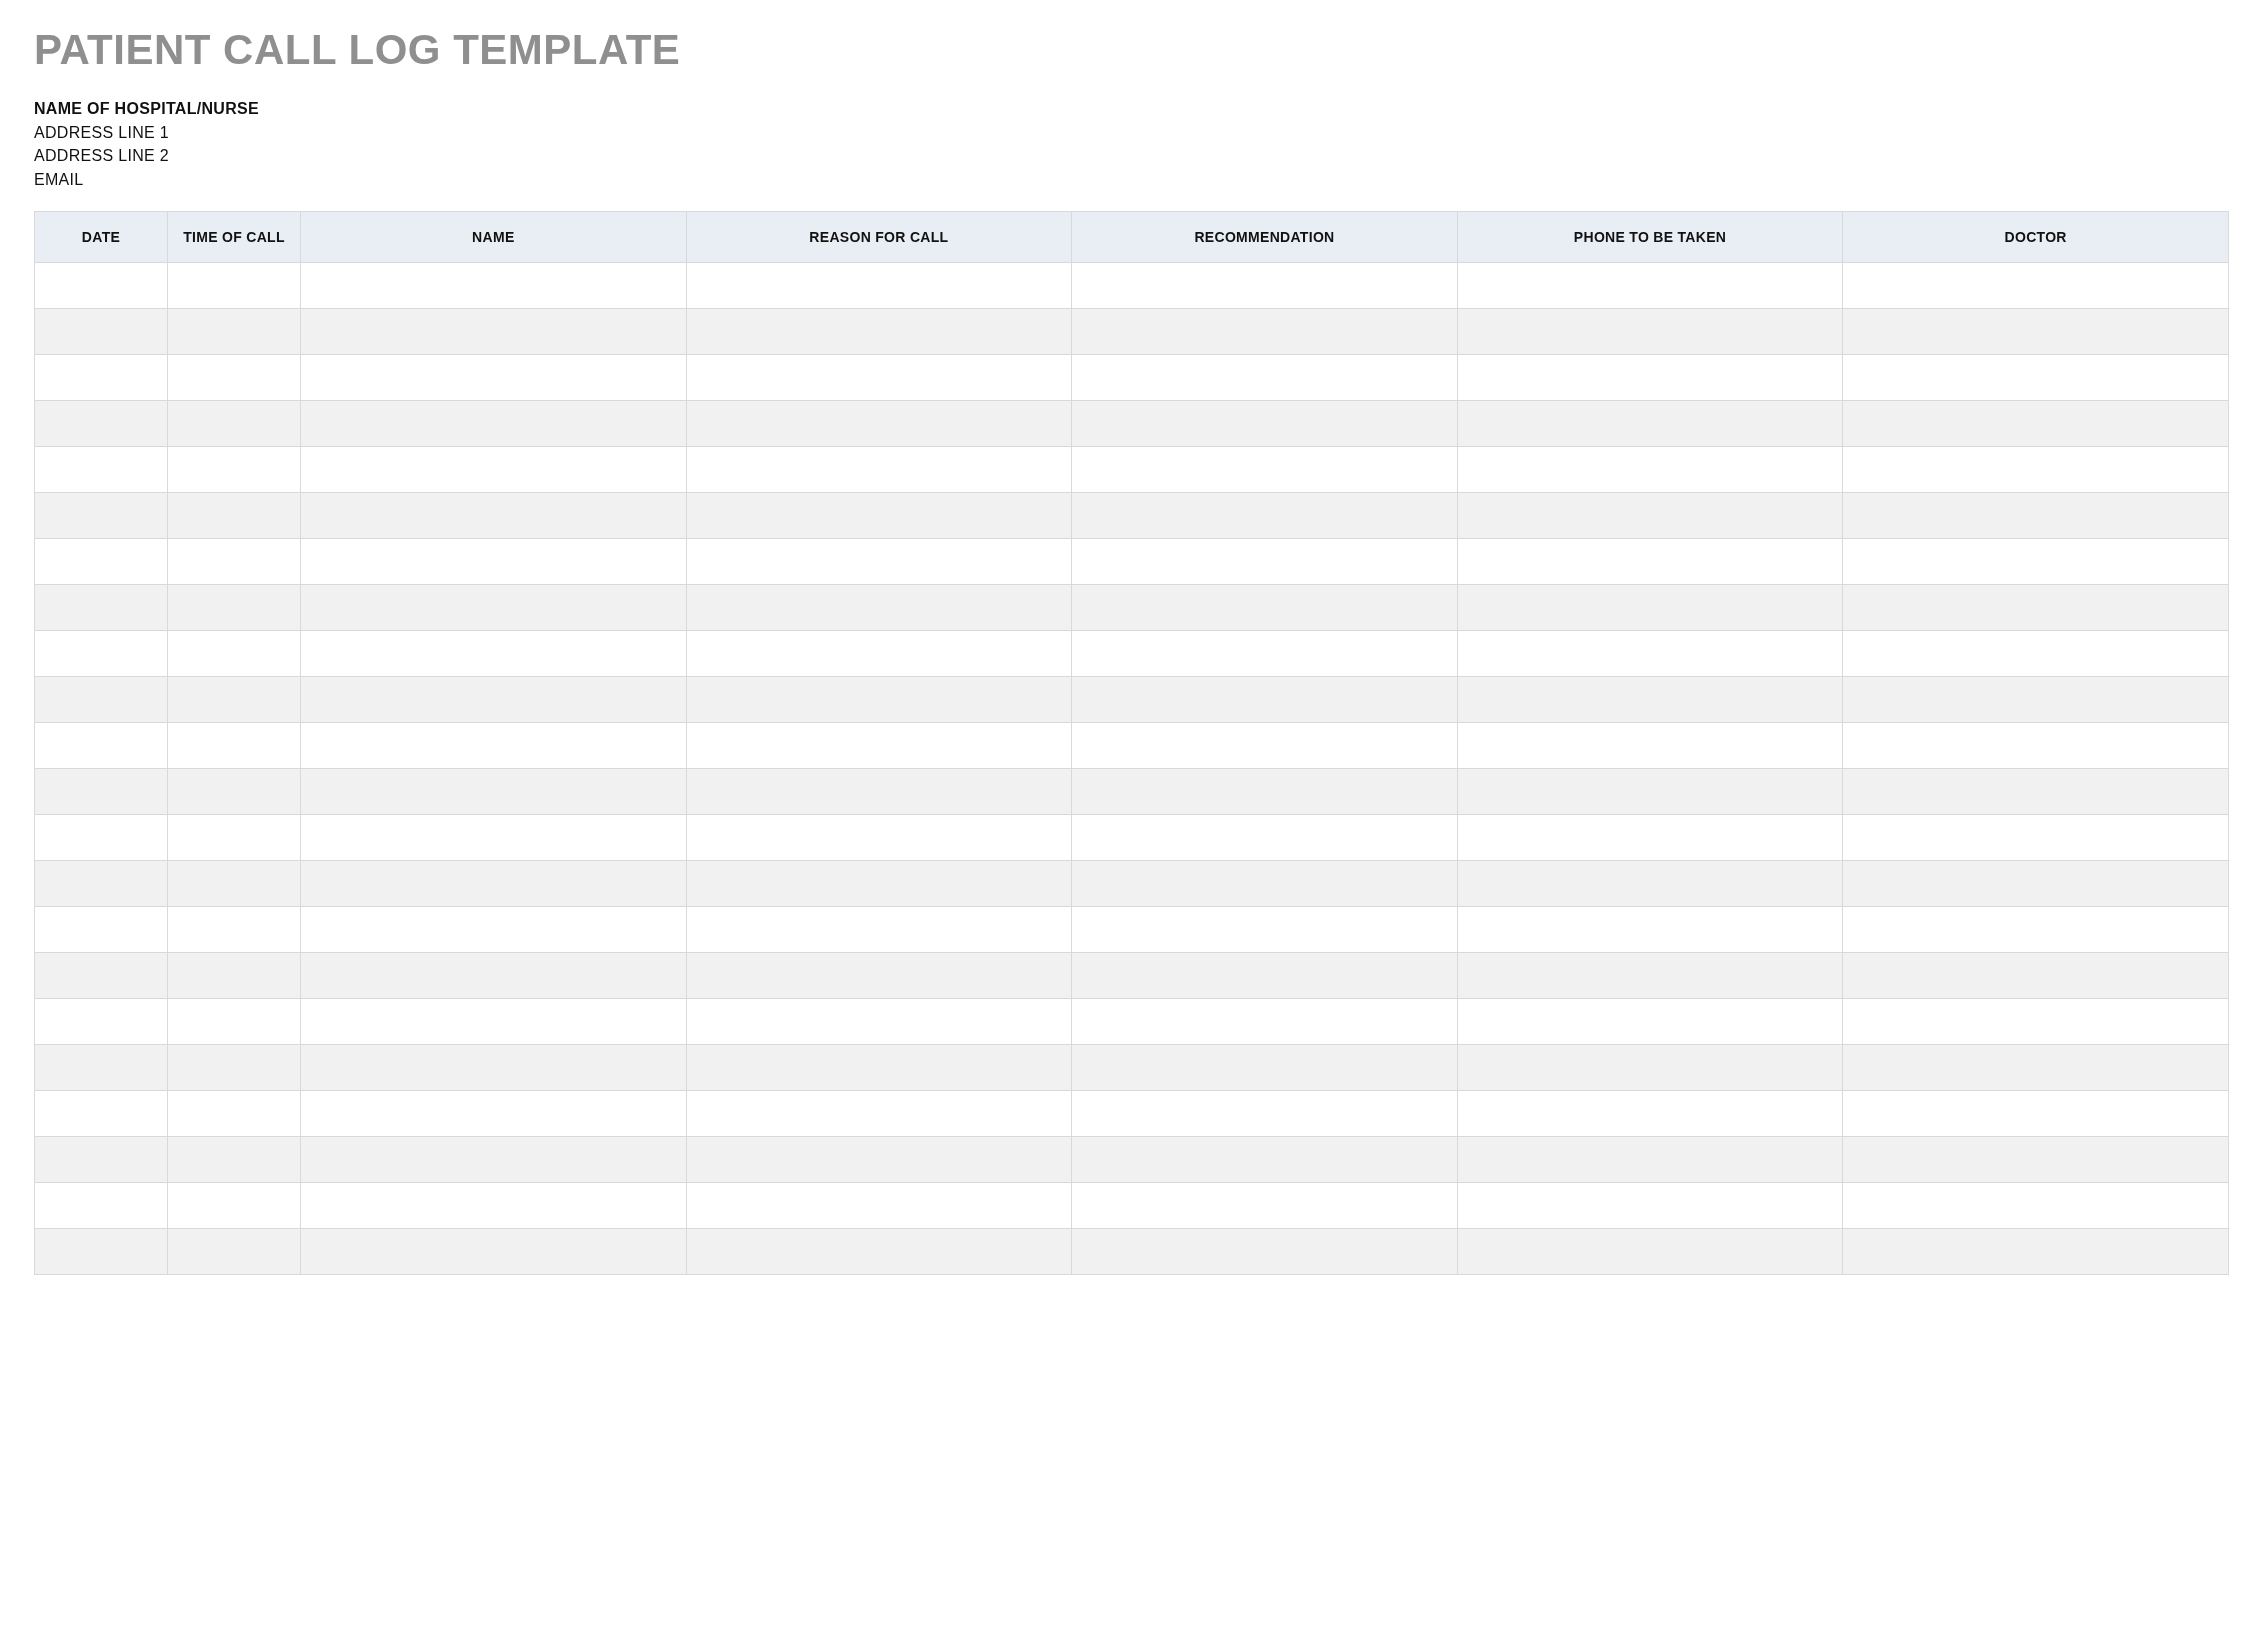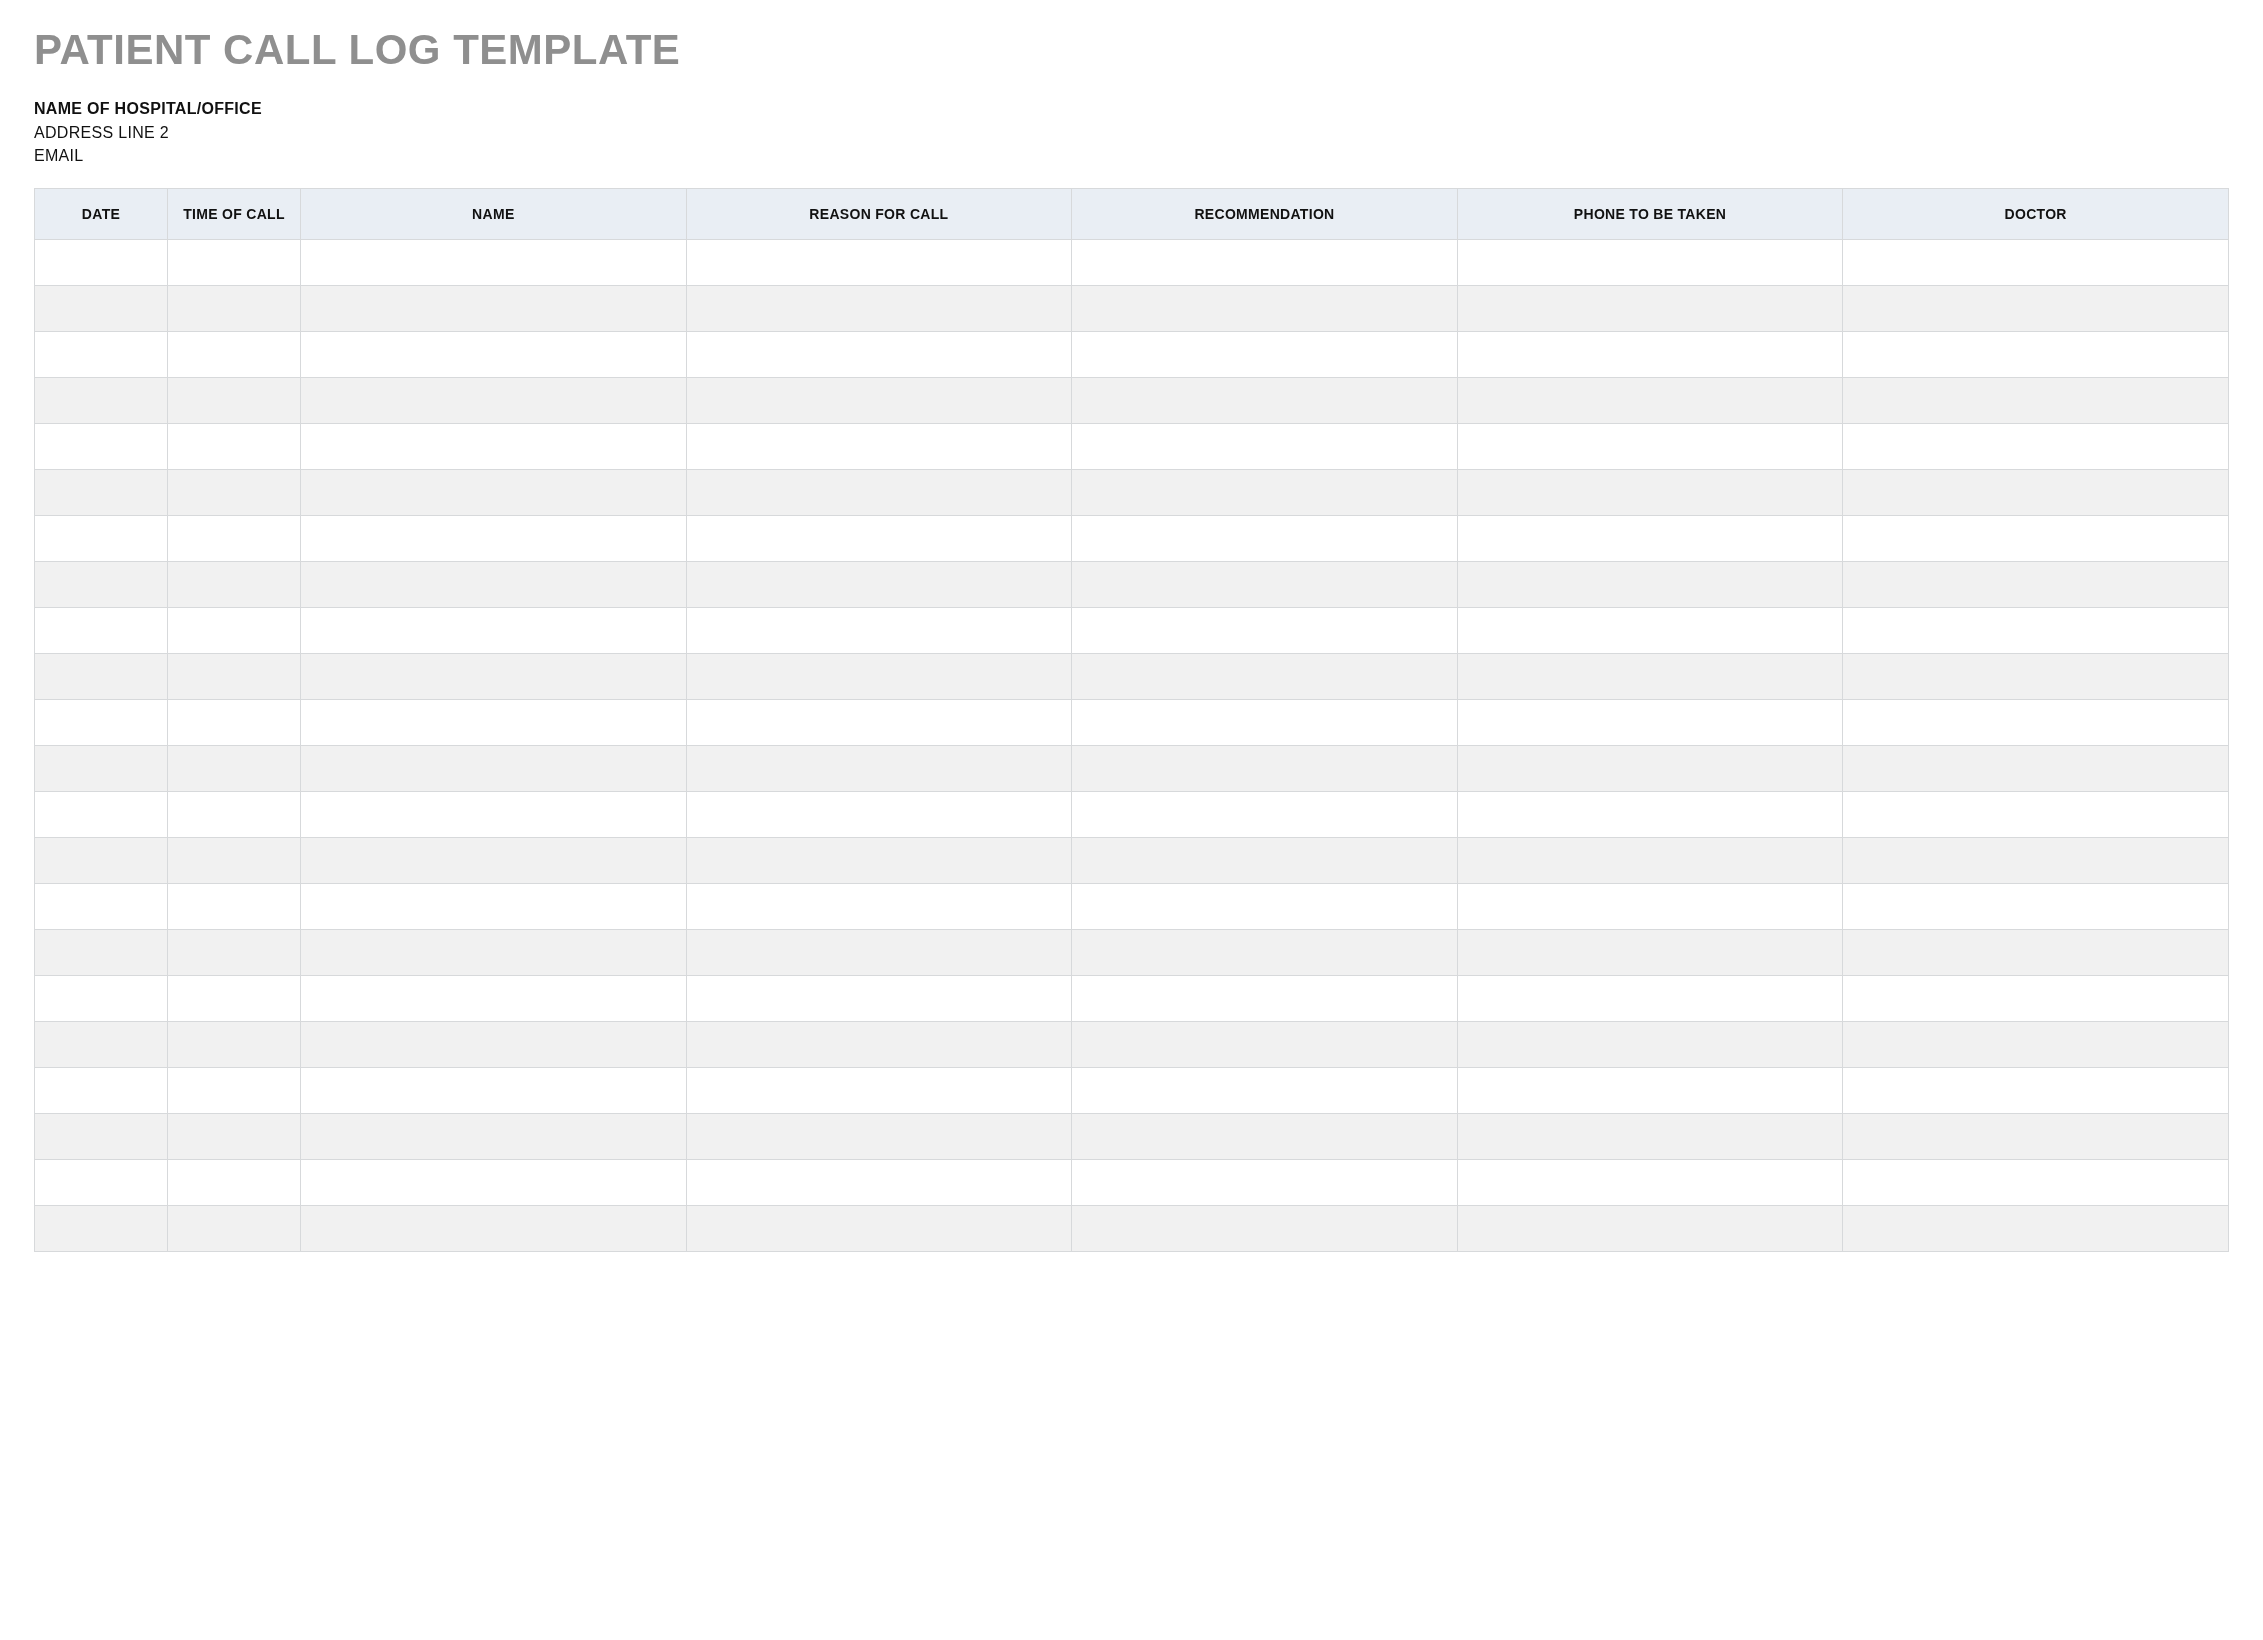--- a/index.html
+++ b/index.html
@@ -53,21 +53,22 @@
     col.c-recomm  { width: 17.1%; }
     col.c-action  { width: 17.1%; }
     col.c-notes   { width: 17.1%; }
   </style>
 </head>
 <body>
 
 <h1 class="title">PATIENT CALL LOG TEMPLATE</h1>
 
 <div class="info-block">
-  <div class="info-line bold">NAME OF HOSPITAL/OFFICE</div>
+  <div class="info-line bold">NAME OF HOSPITAL/NURSE</div>
+  <div class="info-line">ADDRESS LINE 1</div>
   <div class="info-line">ADDRESS LINE 2</div>
   <div class="info-line">EMAIL</div>
 </div>
 
 <table class="log">
   <colgroup>
     <col class="c-date">
     <col class="c-time">
     <col class="c-name">
     <col class="c-reason">

